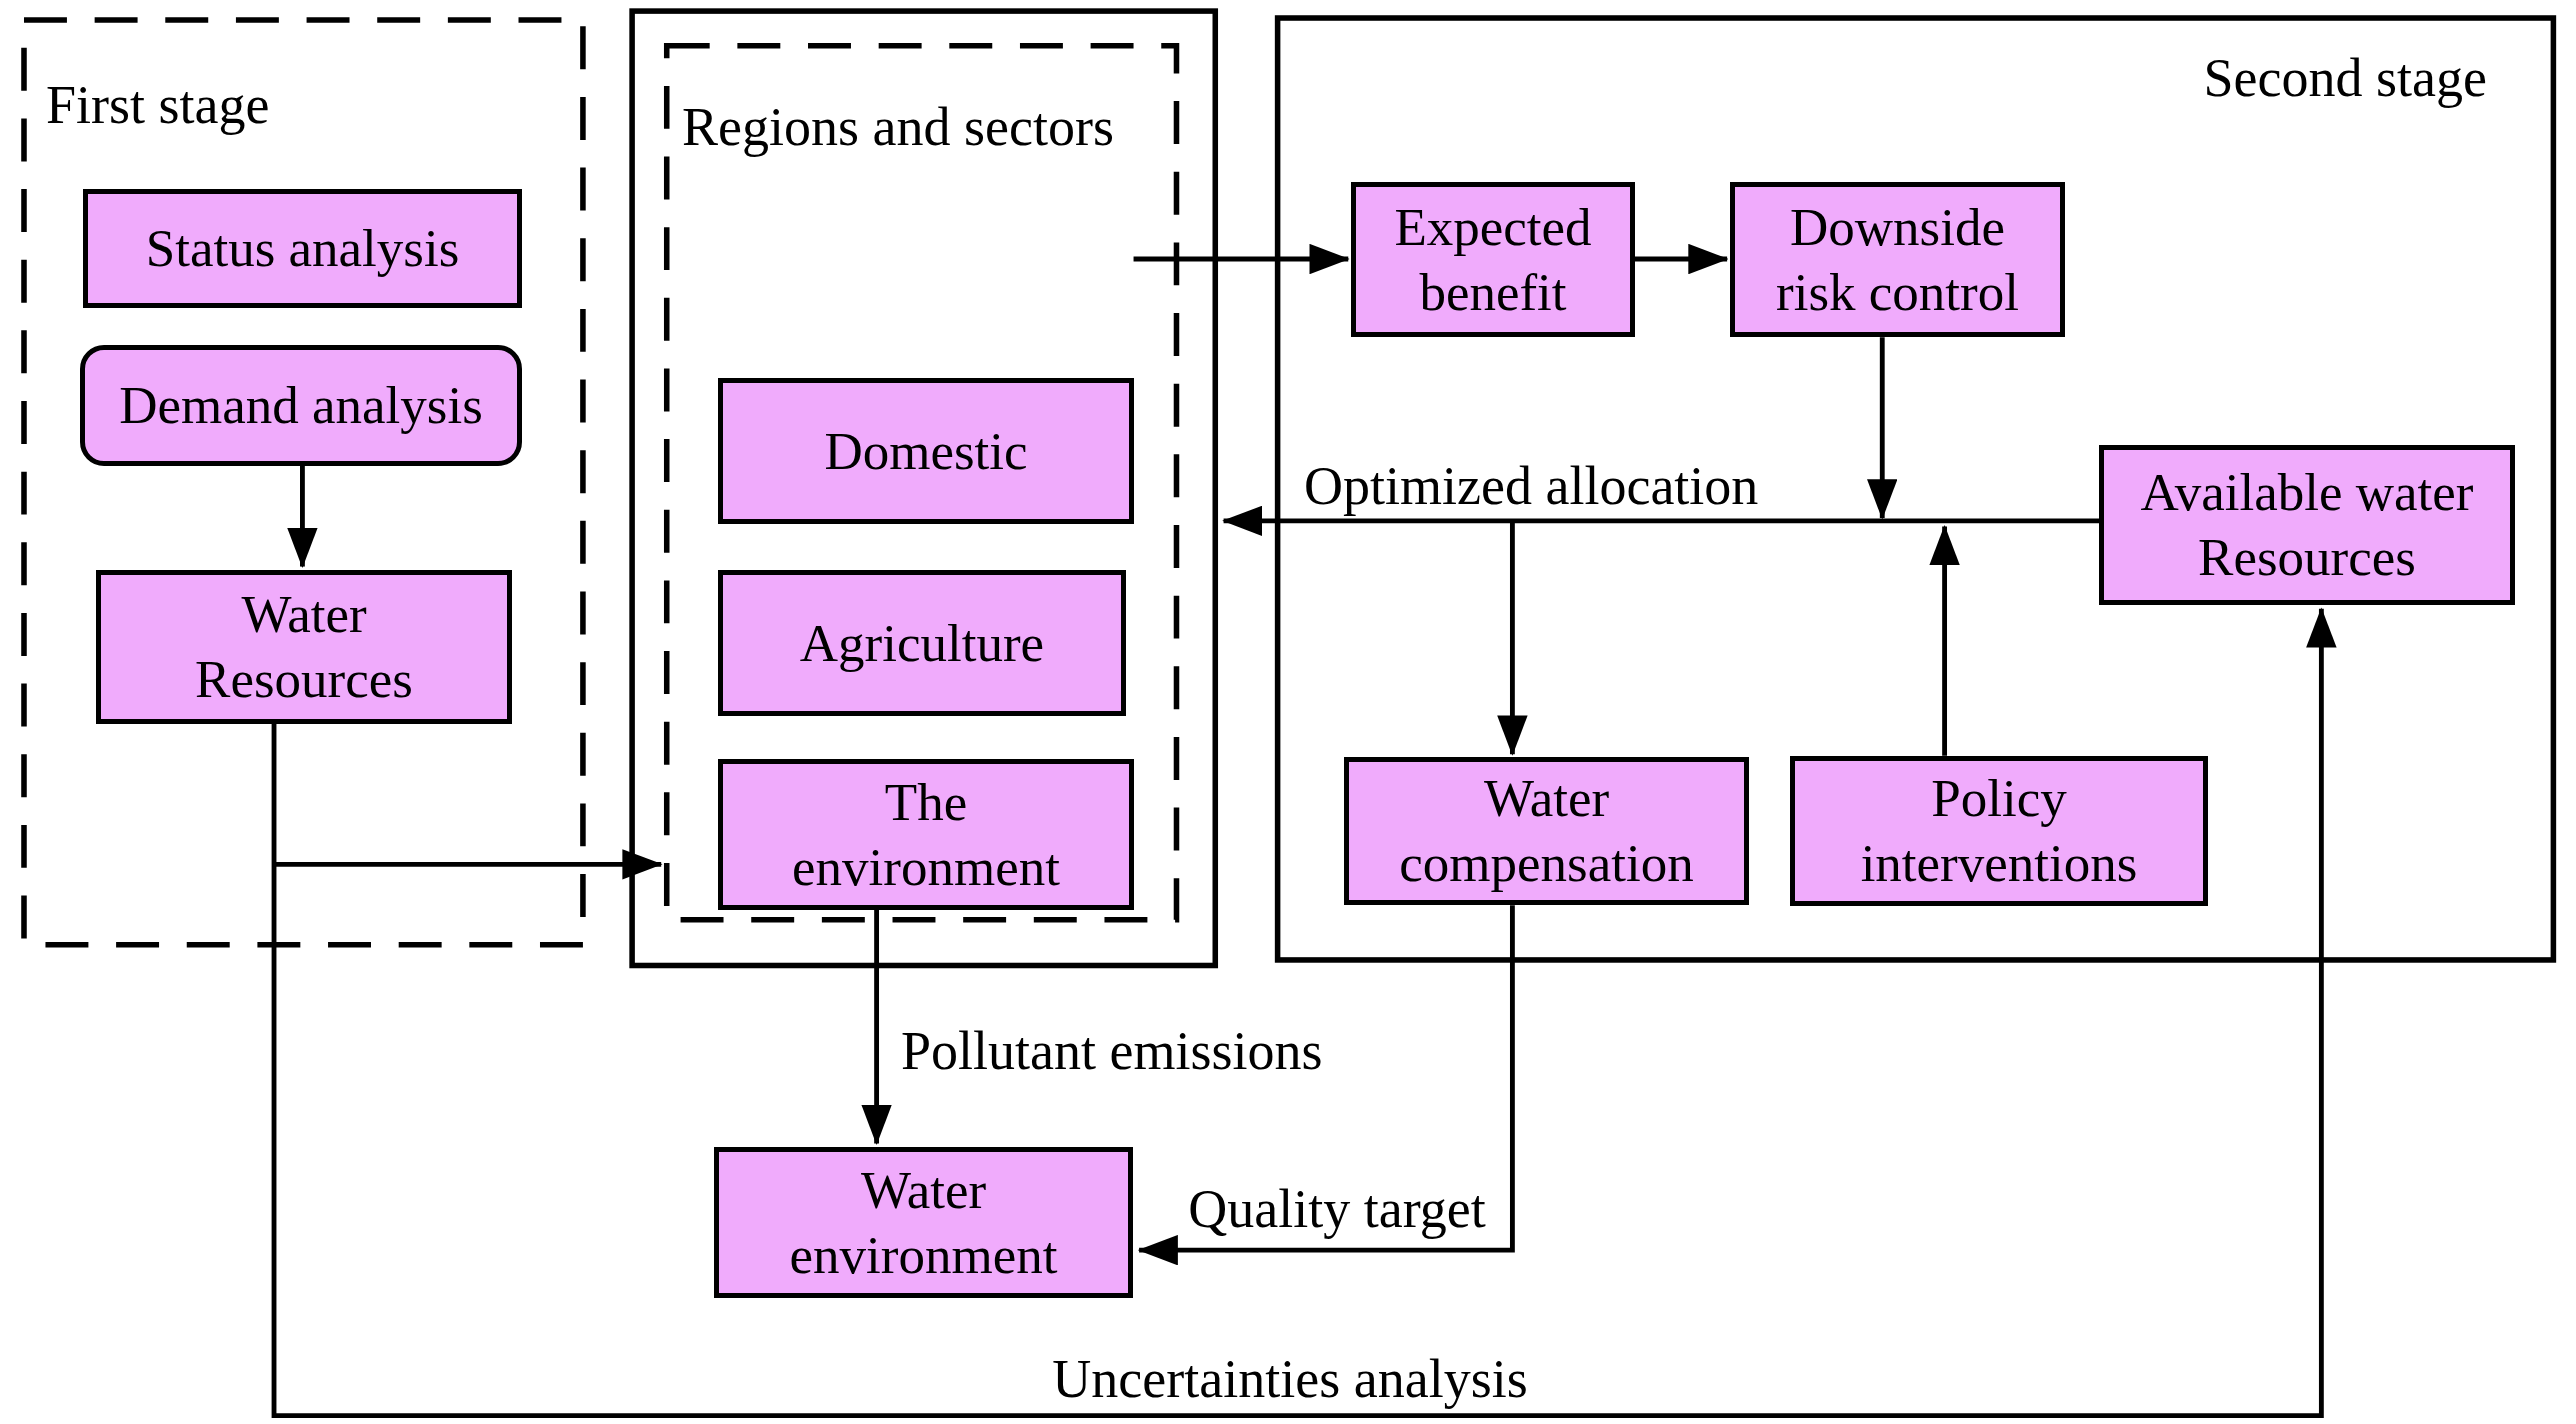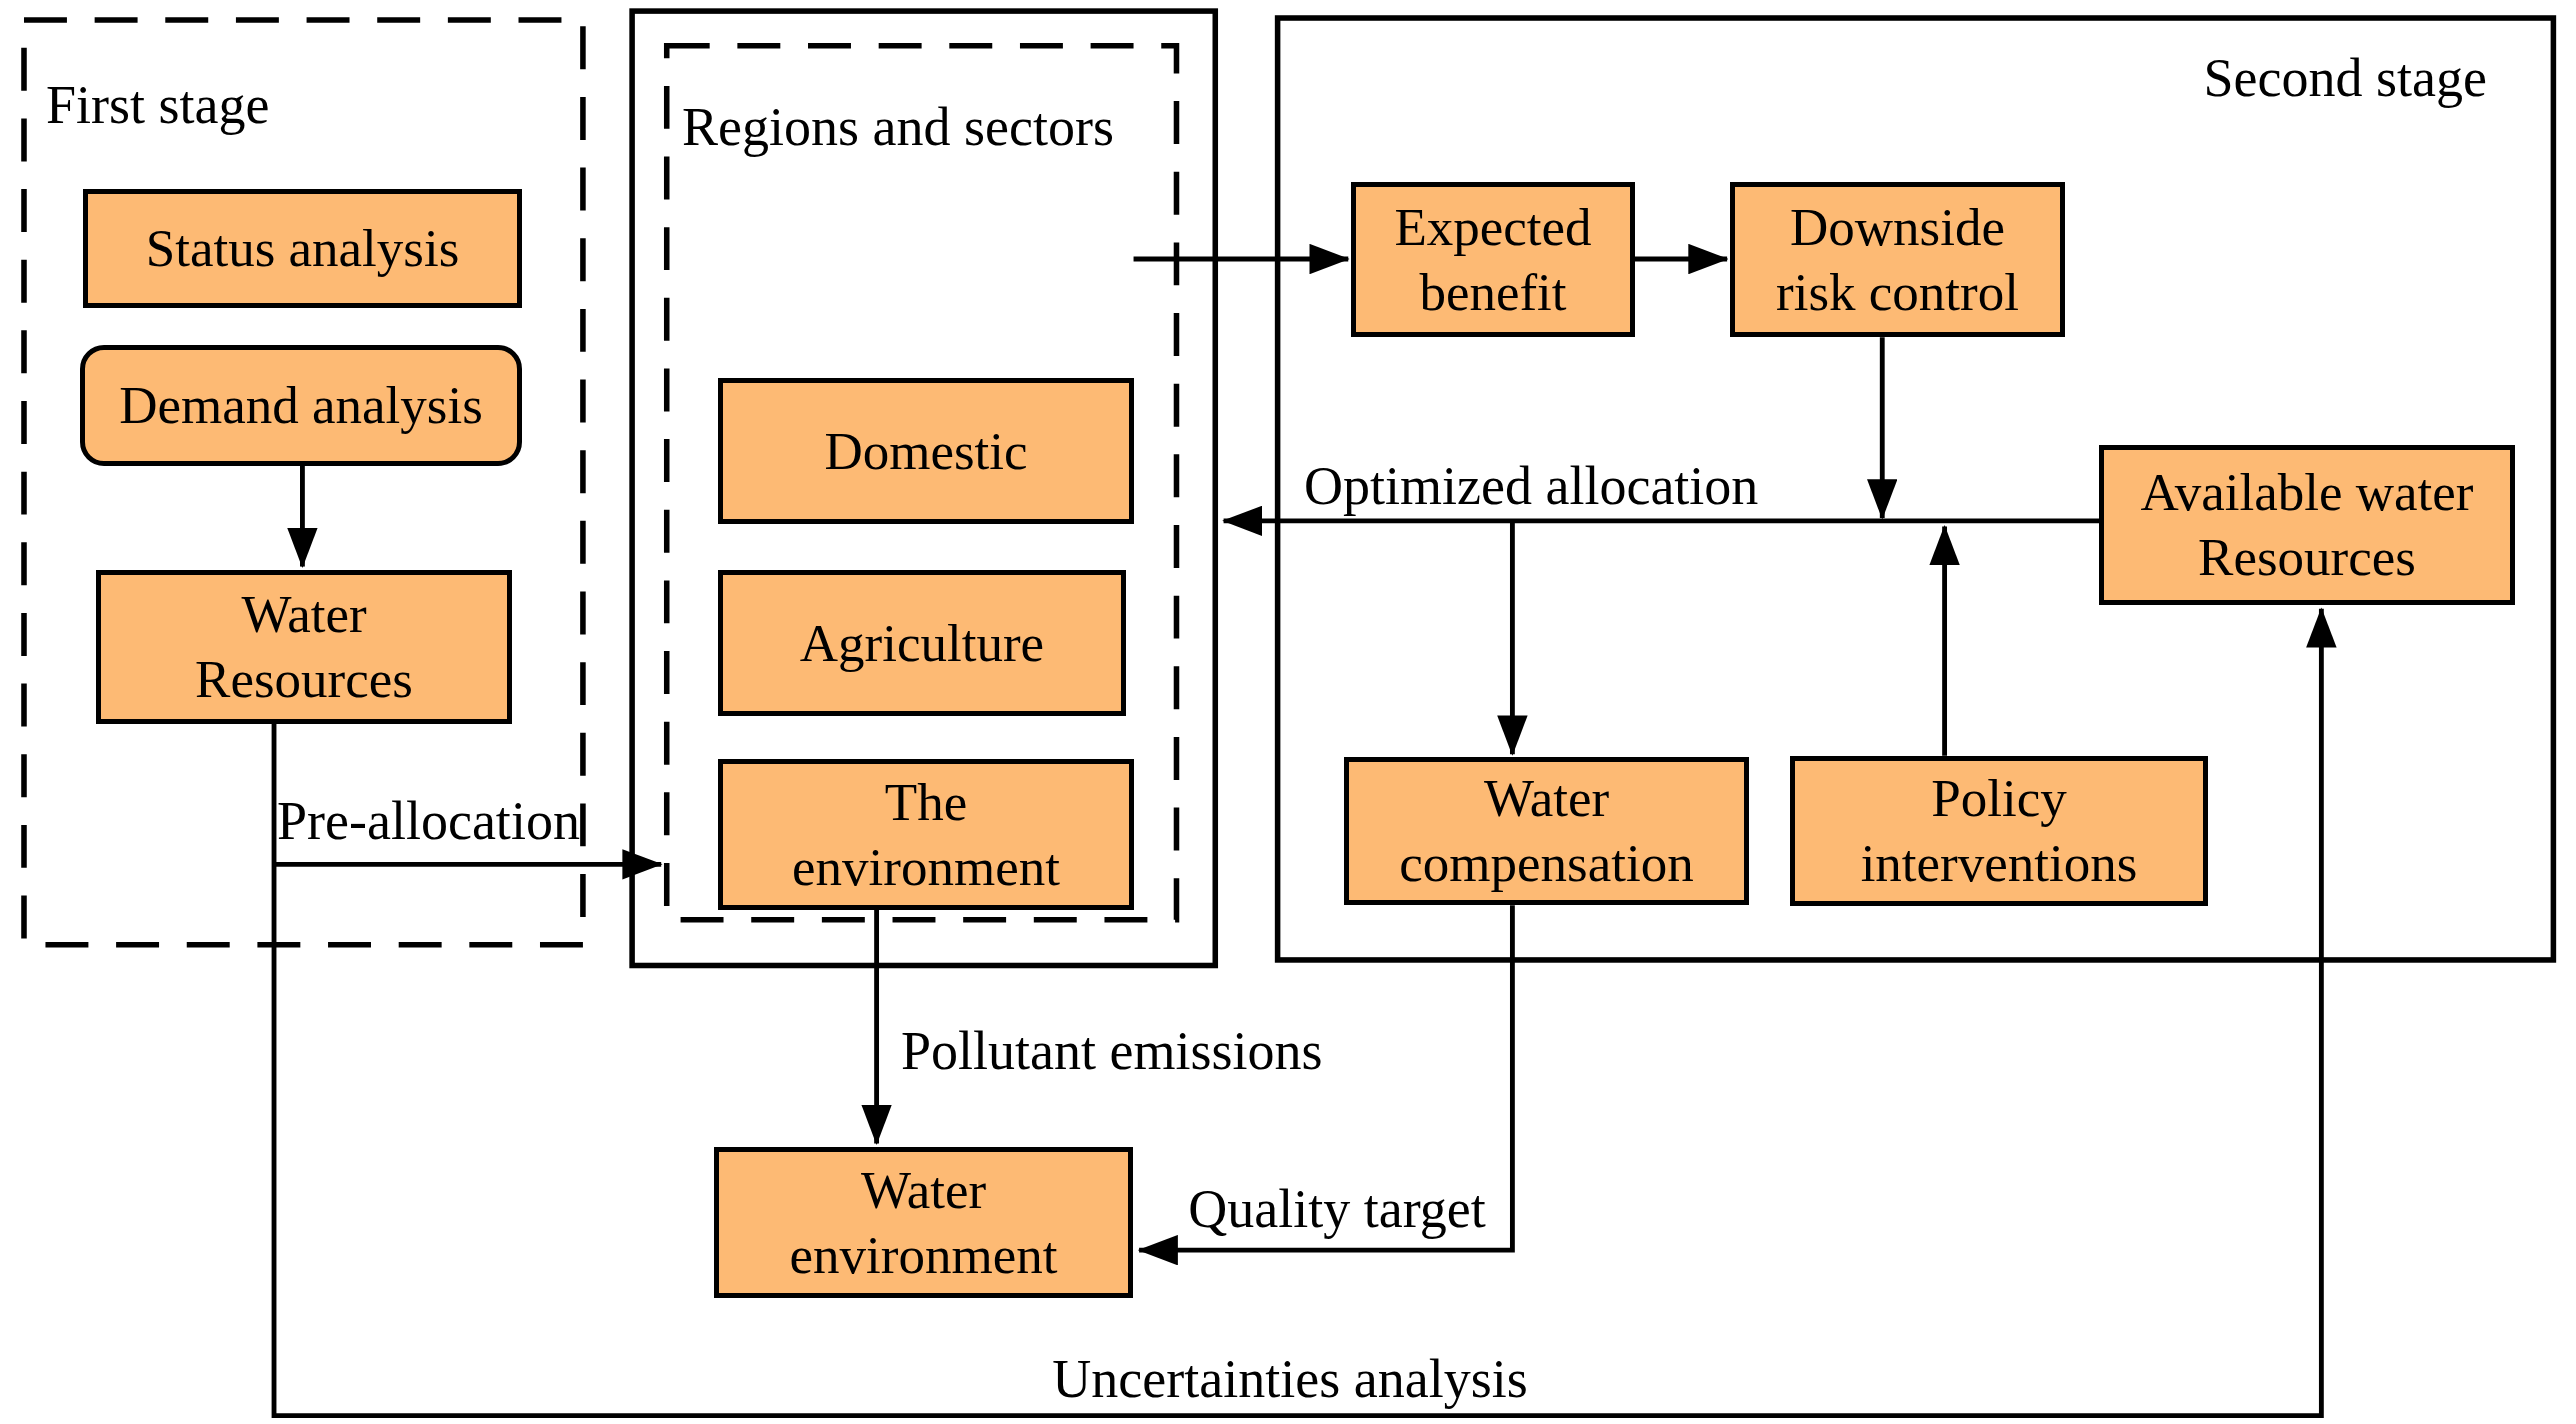--- a/index.html
+++ b/index.html
@@ -14,21 +14,21 @@
   }
   #connector-layer {
     position: absolute;
     left: 0; top: 0;
     width: 2576px; height: 1424px;
   }
   .node {
     position: absolute;
     box-sizing: border-box;
     border: 5.5px solid #000;
-    background: #fdba74;
+    background: #f0abfc;
     display: flex;
     align-items: center;
     justify-content: center;
     text-align: center;
     white-space: pre-line;
     font-size: 53px;
     line-height: 1.22;
   }
   .lbl {
     position: absolute;
@@ -93,20 +93,19 @@
   <div class="node" style="left:2099px; top:445px; width:416px; height:160px;">Available water
 Resources</div>
   <div class="node" style="left:1344px; top:757px; width:405px; height:148px;">Water
 compensation</div>
   <div class="node" style="left:1790px; top:756px; width:418px; height:150px;">Policy
 interventions</div>
 
   <div class="node" style="left:714px; top:1147px; width:419px; height:151px;">Water
 environment</div>
 
-  <div class="lbl" style="left:277px; top:794px;">Pre-allocation</div>
   <div class="lbl" style="left:1304px; top:459px;">Optimized allocation</div>
   <div class="lbl" style="left:901px; top:1024px;">Pollutant emissions</div>
   <div class="lbl center" style="left:1337px; top:1182px;" class-extra="center">Quality target</div>
   <div class="lbl center" style="left:1290px; top:1352px;">Uncertainties analysis</div>
 
 </div>
 
 
 </body></html>

